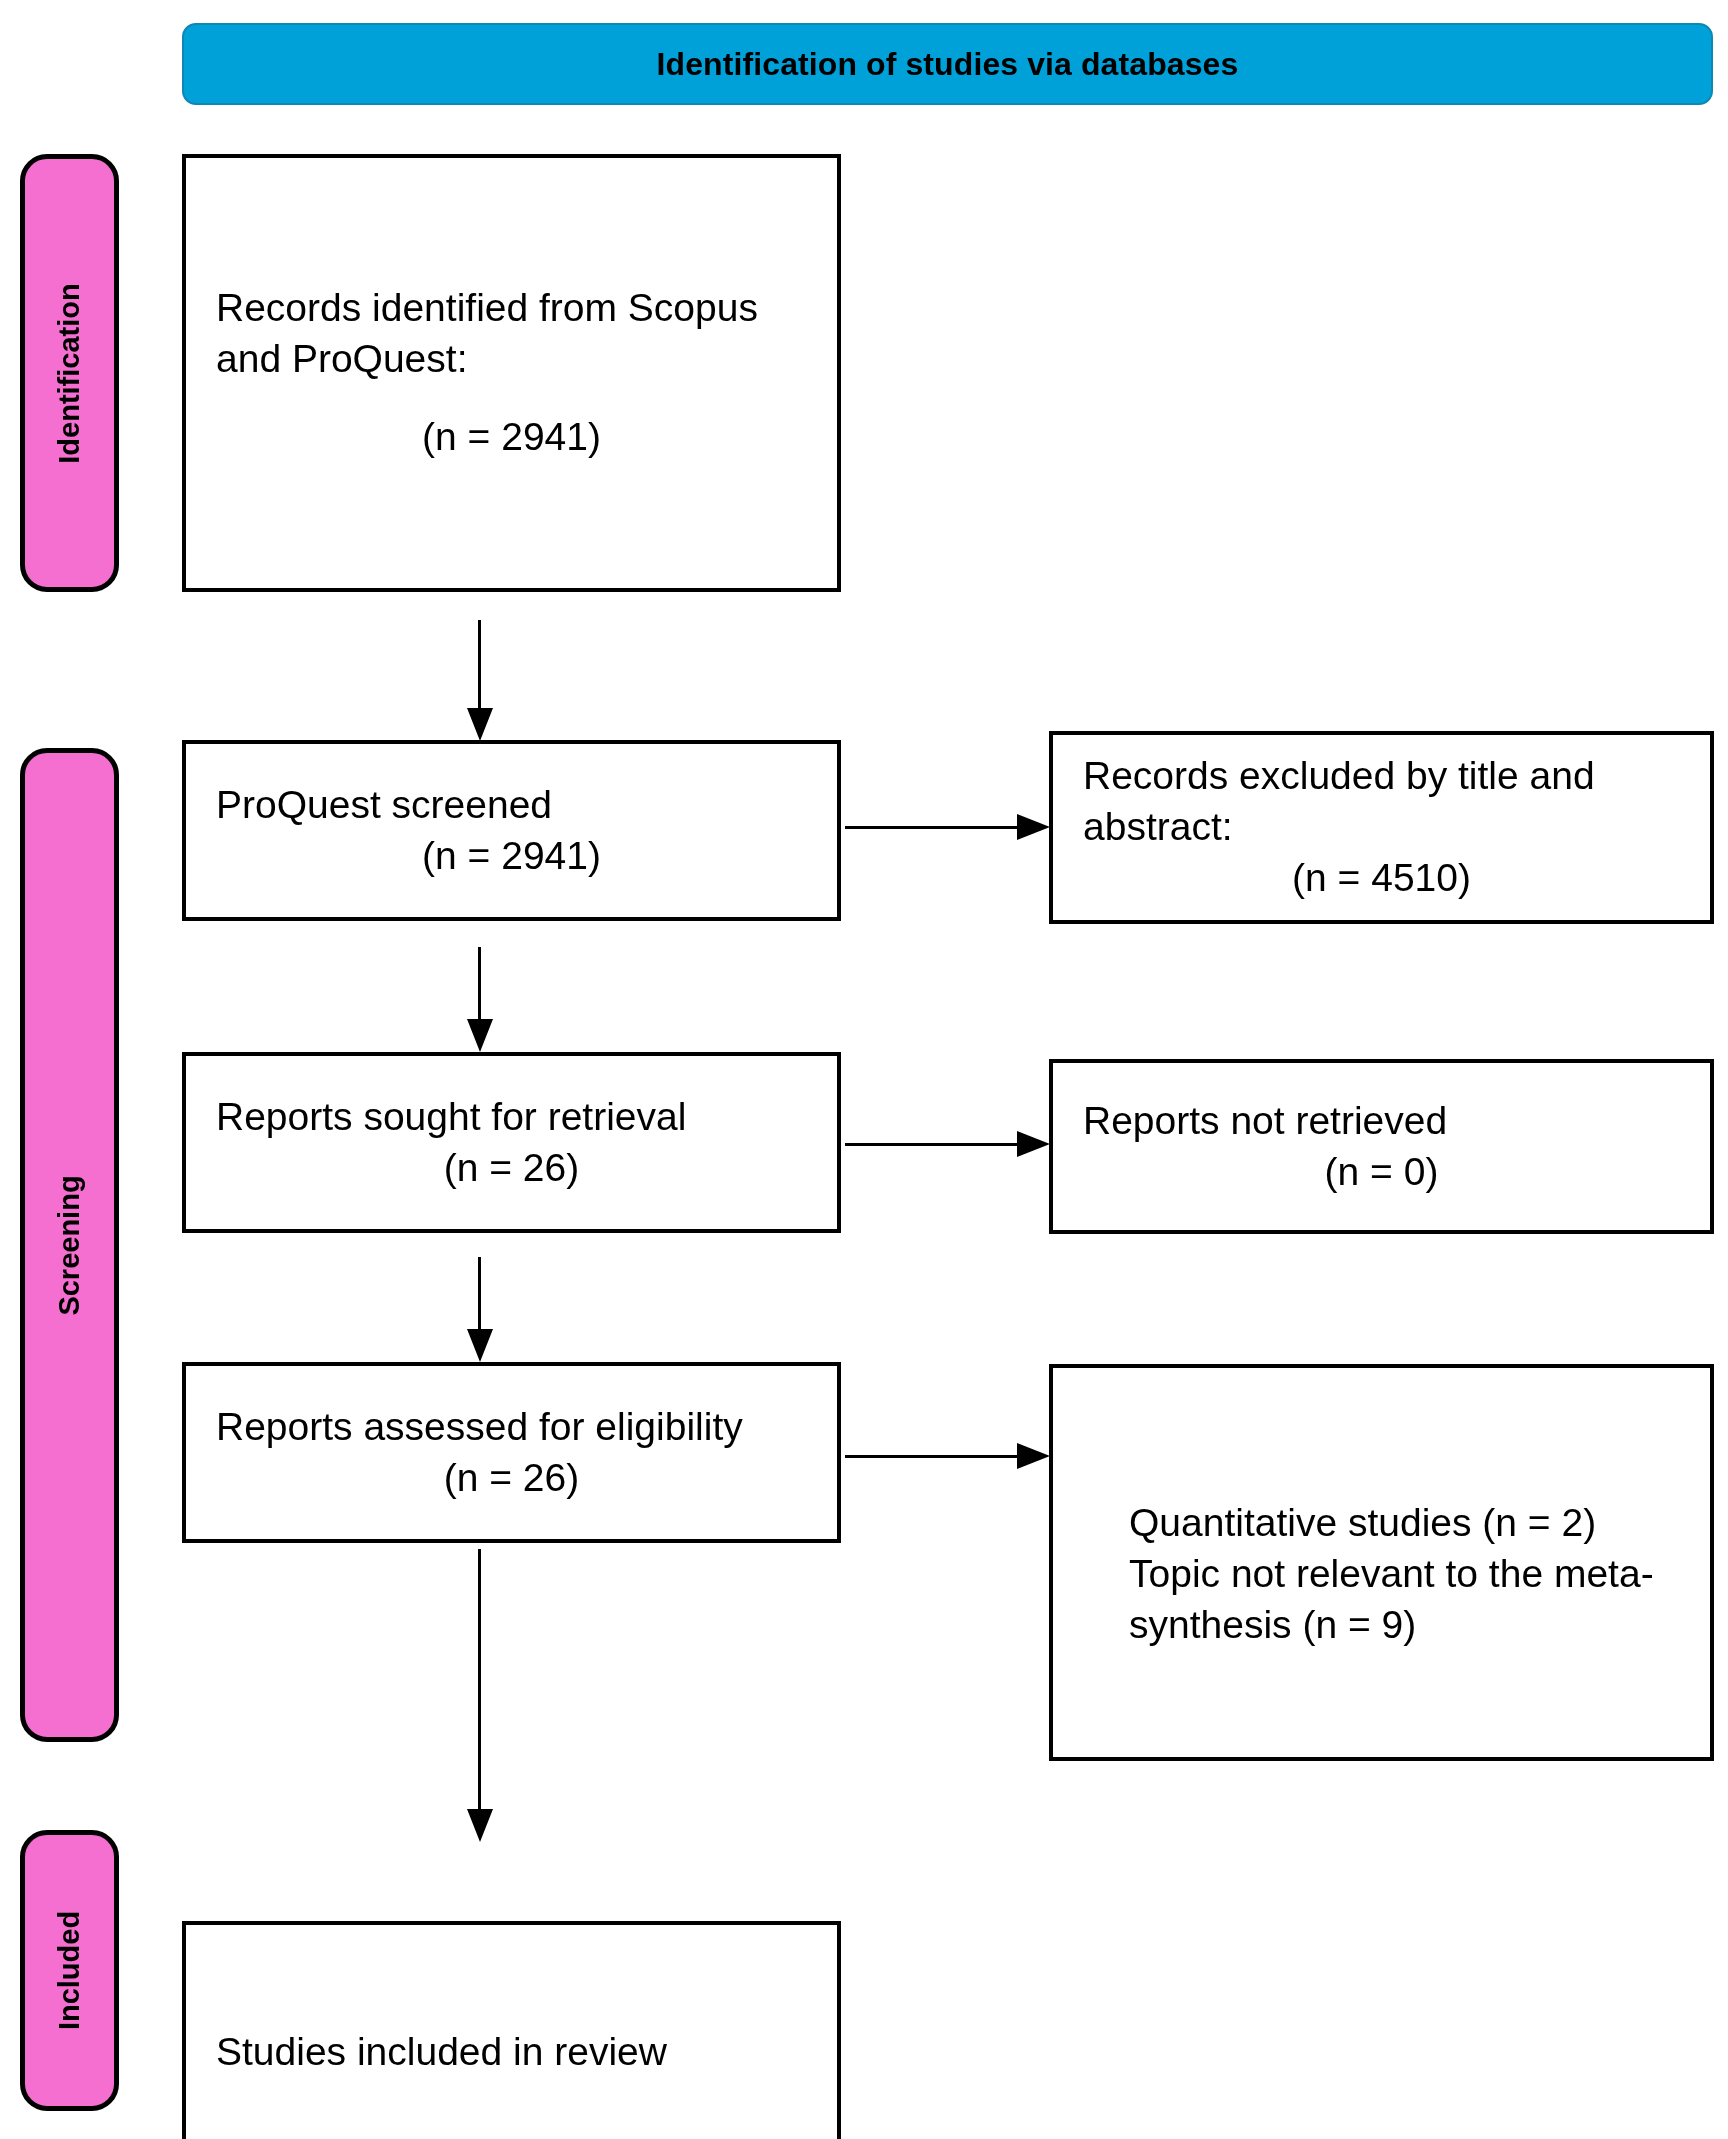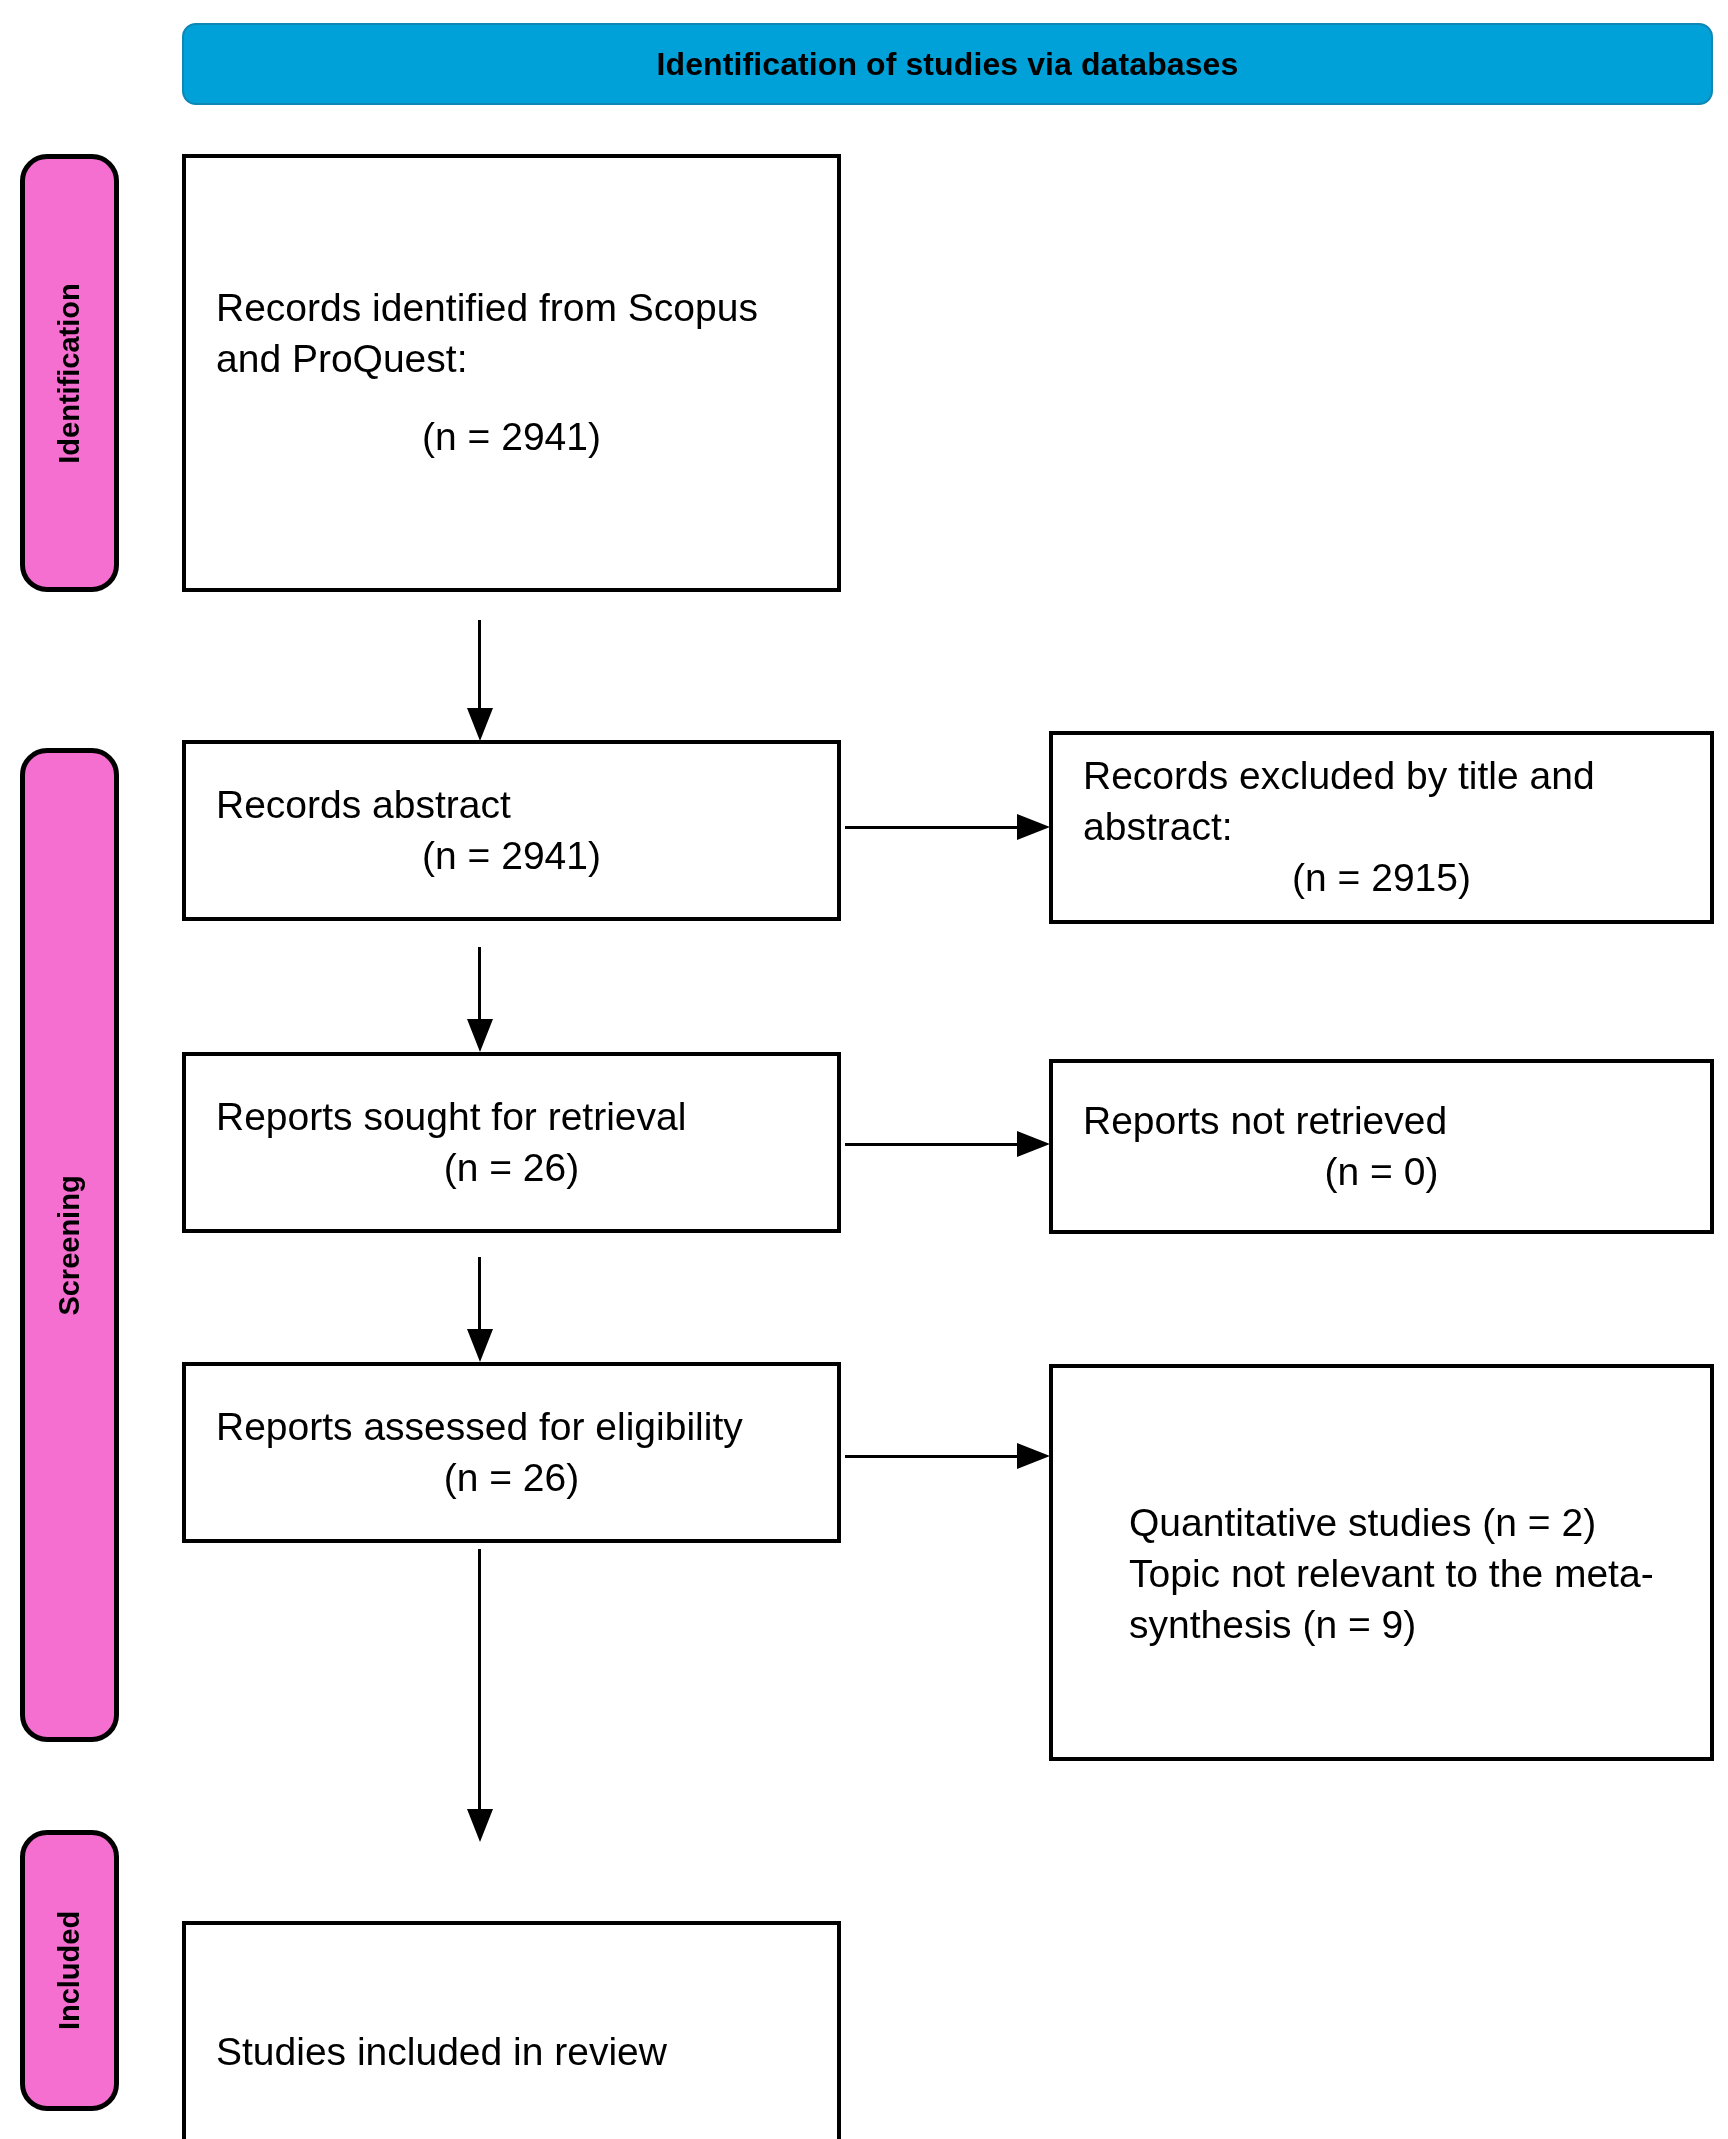--- a/index.html
+++ b/index.html
@@ -195,29 +195,29 @@
 
   <div class="box" id="box-identified">
     <div class="box-body">
       <div class="line">Records identified from Scopus and ProQuest:</div>
       <div class="line center" style="padding-top:28px">(n = 2941)</div>
     </div>
   </div>
 
   <div class="box" id="box-screened">
     <div class="box-body">
-      <div class="line">Records abstract</div>
+      <div class="line">ProQuest screened</div>
       <div class="line center">(n = 2941)</div>
     </div>
   </div>
 
   <div class="box" id="box-excluded-ta">
     <div class="box-body">
       <div class="line">Records excluded by title and abstract:</div>
-      <div class="line center">(n = 2915)</div>
+      <div class="line center">(n = 4510)</div>
     </div>
   </div>
 
   <div class="box" id="box-sought">
     <div class="box-body">
       <div class="line">Reports sought for retrieval</div>
       <div class="line center">(n = 26)</div>
     </div>
   </div>
 

